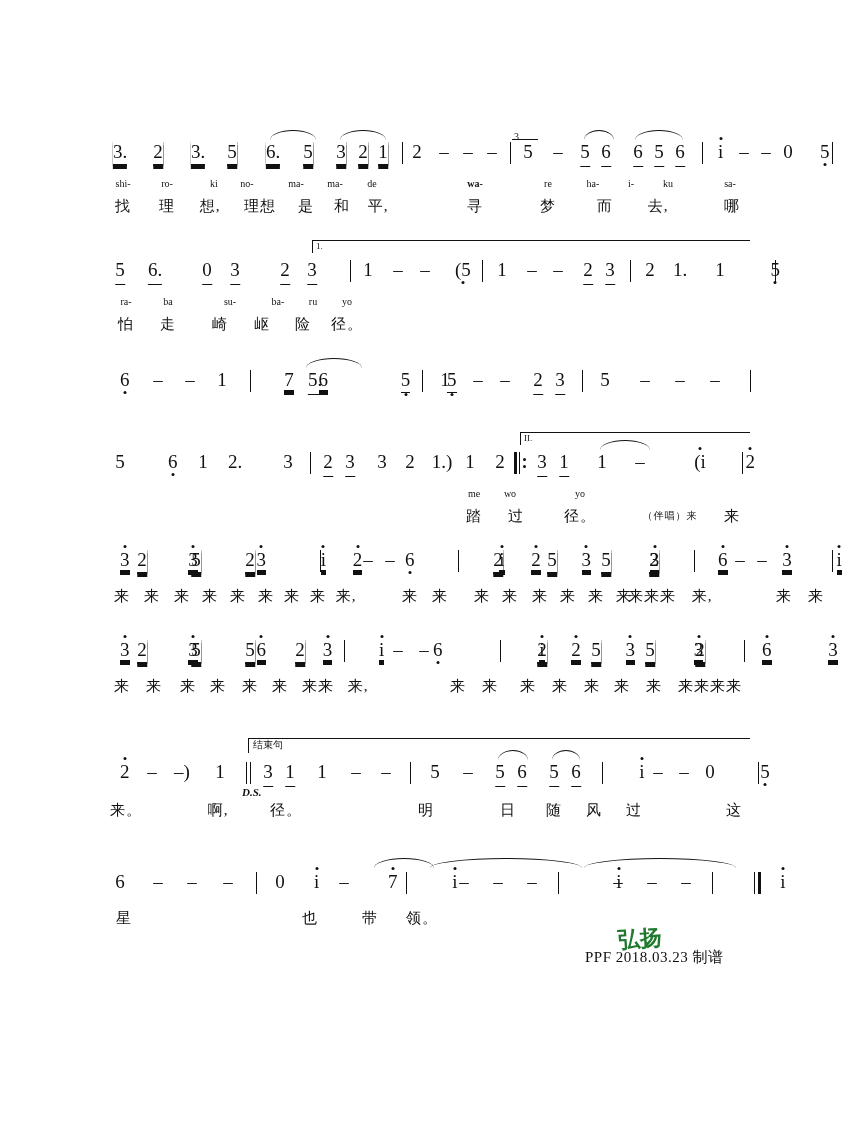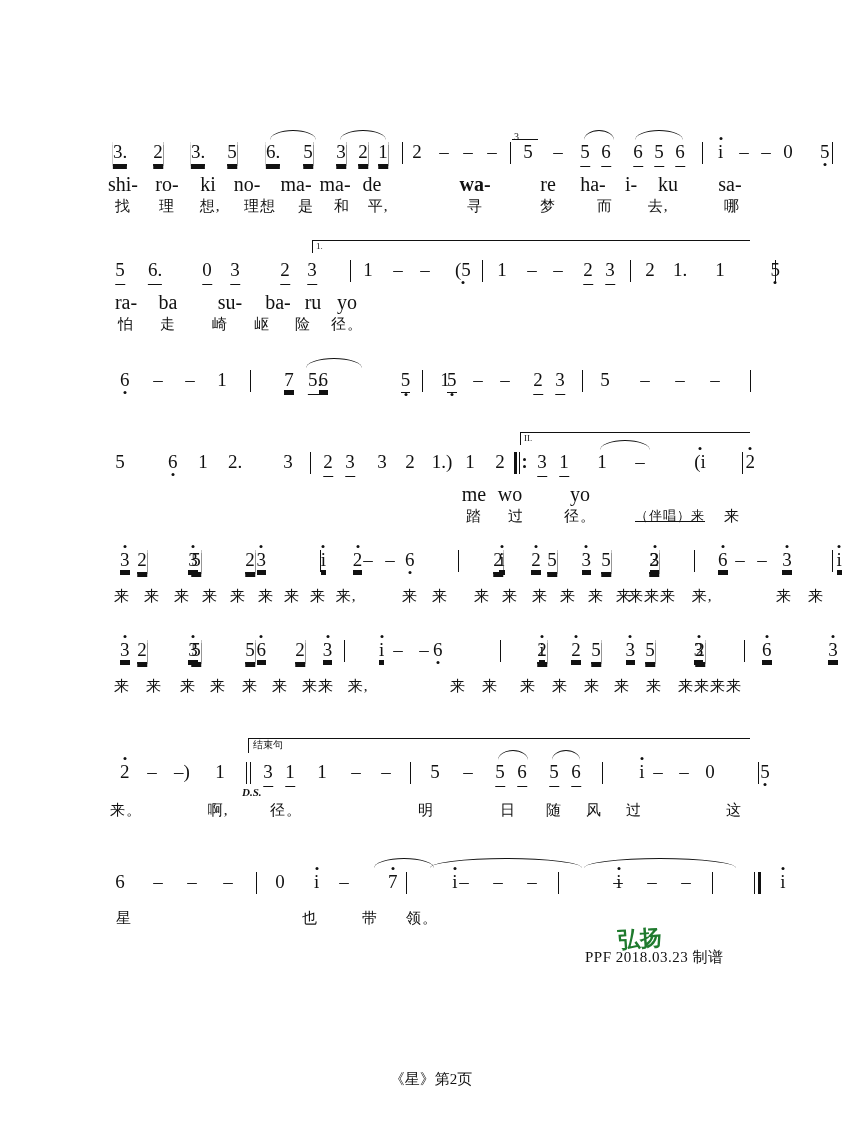--- a/index.html
+++ b/index.html
@@ -26,21 +26,21 @@
     height:34px;
     white-space:nowrap;
     font-family:"Liberation Serif", serif;
     font-size:19px;
     letter-spacing:0;
   }
   .lyric{
     position:relative;
     height:22px;
     white-space:nowrap;
-    font-size:20px;
+    font-size:10px;
   }
   .lyric.cn{
     font-size:15px;
     letter-spacing:1px;
   }
   .tok{
     position:absolute;
     top:0;
     transform:translateX(-50%);
     text-align:center;
@@ -214,21 +214,21 @@
       <span class="tok lo" style="left:700px;">5</span>
       <span class="bar" style="left:722px;"></span>
       <span class="slur" style="left:160px;top:-10px;width:46px;"></span>
       <span class="slur" style="left:230px;top:-10px;width:46px;"></span>
       <span class="slur" style="left:474px;top:-10px;width:30px;"></span>
       <span class="slur" style="left:525px;top:-10px;width:48px;"></span>
     </div>
     <div class="lyric">
       <span class="lyr" style="left:13px;">shi-</span>
       <span class="lyr" style="left:57px;">ro-</span>
-      <span class="lyr" style="left:98px;">ki</span>
+      <span class="lyr" style="left:104px;">ki</span>
       <span class="lyr" style="left:137px;">no-</span>
       <span class="lyr" style="left:186px;">ma-</span>
       <span class="lyr" style="left:225px;">ma-</span>
       <span class="lyr" style="left:262px;">de</span>
       <span class="lyr" style="left:365px;font-weight:bold;">wa-</span>
       <span class="lyr" style="left:438px;">re</span>
       <span class="lyr" style="left:483px;">ha-</span>
       <span class="lyr" style="left:521px;">i-</span>
       <span class="lyr" style="left:558px;">ku</span>
       <span class="lyr" style="left:620px;">sa-</span>
@@ -363,21 +363,21 @@
     </div>
     <div class="lyric">
       <span class="lyr" style="left:364px;">me</span>
       <span class="lyr" style="left:400px;">wo</span>
       <span class="lyr" style="left:470px;">yo</span>
     </div>
     <div class="lyric cn">
       <span class="lyr" style="left:364px;">踏</span>
       <span class="lyr" style="left:406px;">过</span>
       <span class="lyr" style="left:470px;">径。</span>
-      <span class="lyr" style="left:560px;font-size:13px;text-decoration:underline;">（伴唱）来</span>
+      <span class="lyr" style="left:560px;font-size:10px;">（伴唱）来</span>
       <span class="lyr" style="left:622px;">来</span>
     </div>
   </div>
 
   <div class="score" style="top:548px;">
     <div class="notes">
       <span class="tok beam2 hi" style="left:10px;">3</span>
       <span class="tok beam2" style="left:32px;">2</span>
       <span class="tok beam2 hi" style="left:64px;">3</span>
       <span class="tok beam2" style="left:86px;">5</span>
@@ -562,15 +562,14 @@
       <span class="lyr" style="left:14px;">星</span>
       <span class="lyr" style="left:200px;">也</span>
       <span class="lyr" style="left:260px;">带</span>
       <span class="lyr" style="left:312px;">领。</span>
     </div>
   </div>
 
   <div class="seal" style="left:618px;top:928px;">弘扬</div>
   <div class="credit" style="left:585px;top:948px;">PPF 2018.03.23 制谱</div>
 
-  <div class="footer" style="top:1070px;">《星》第2页</div>
 
 </div>
 
 </body></html>

